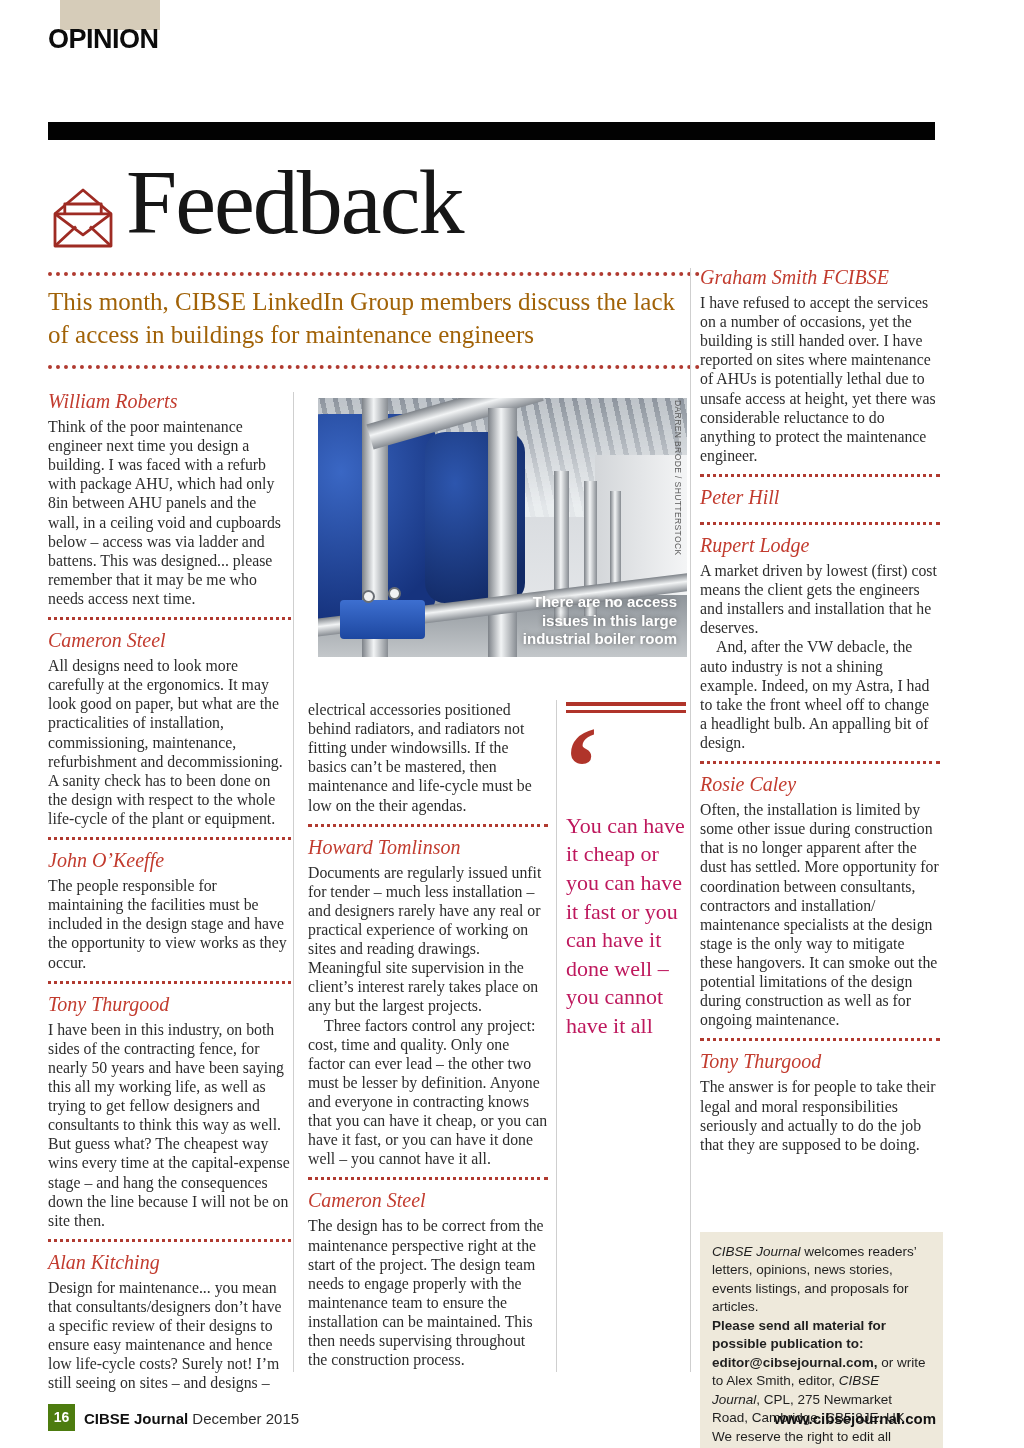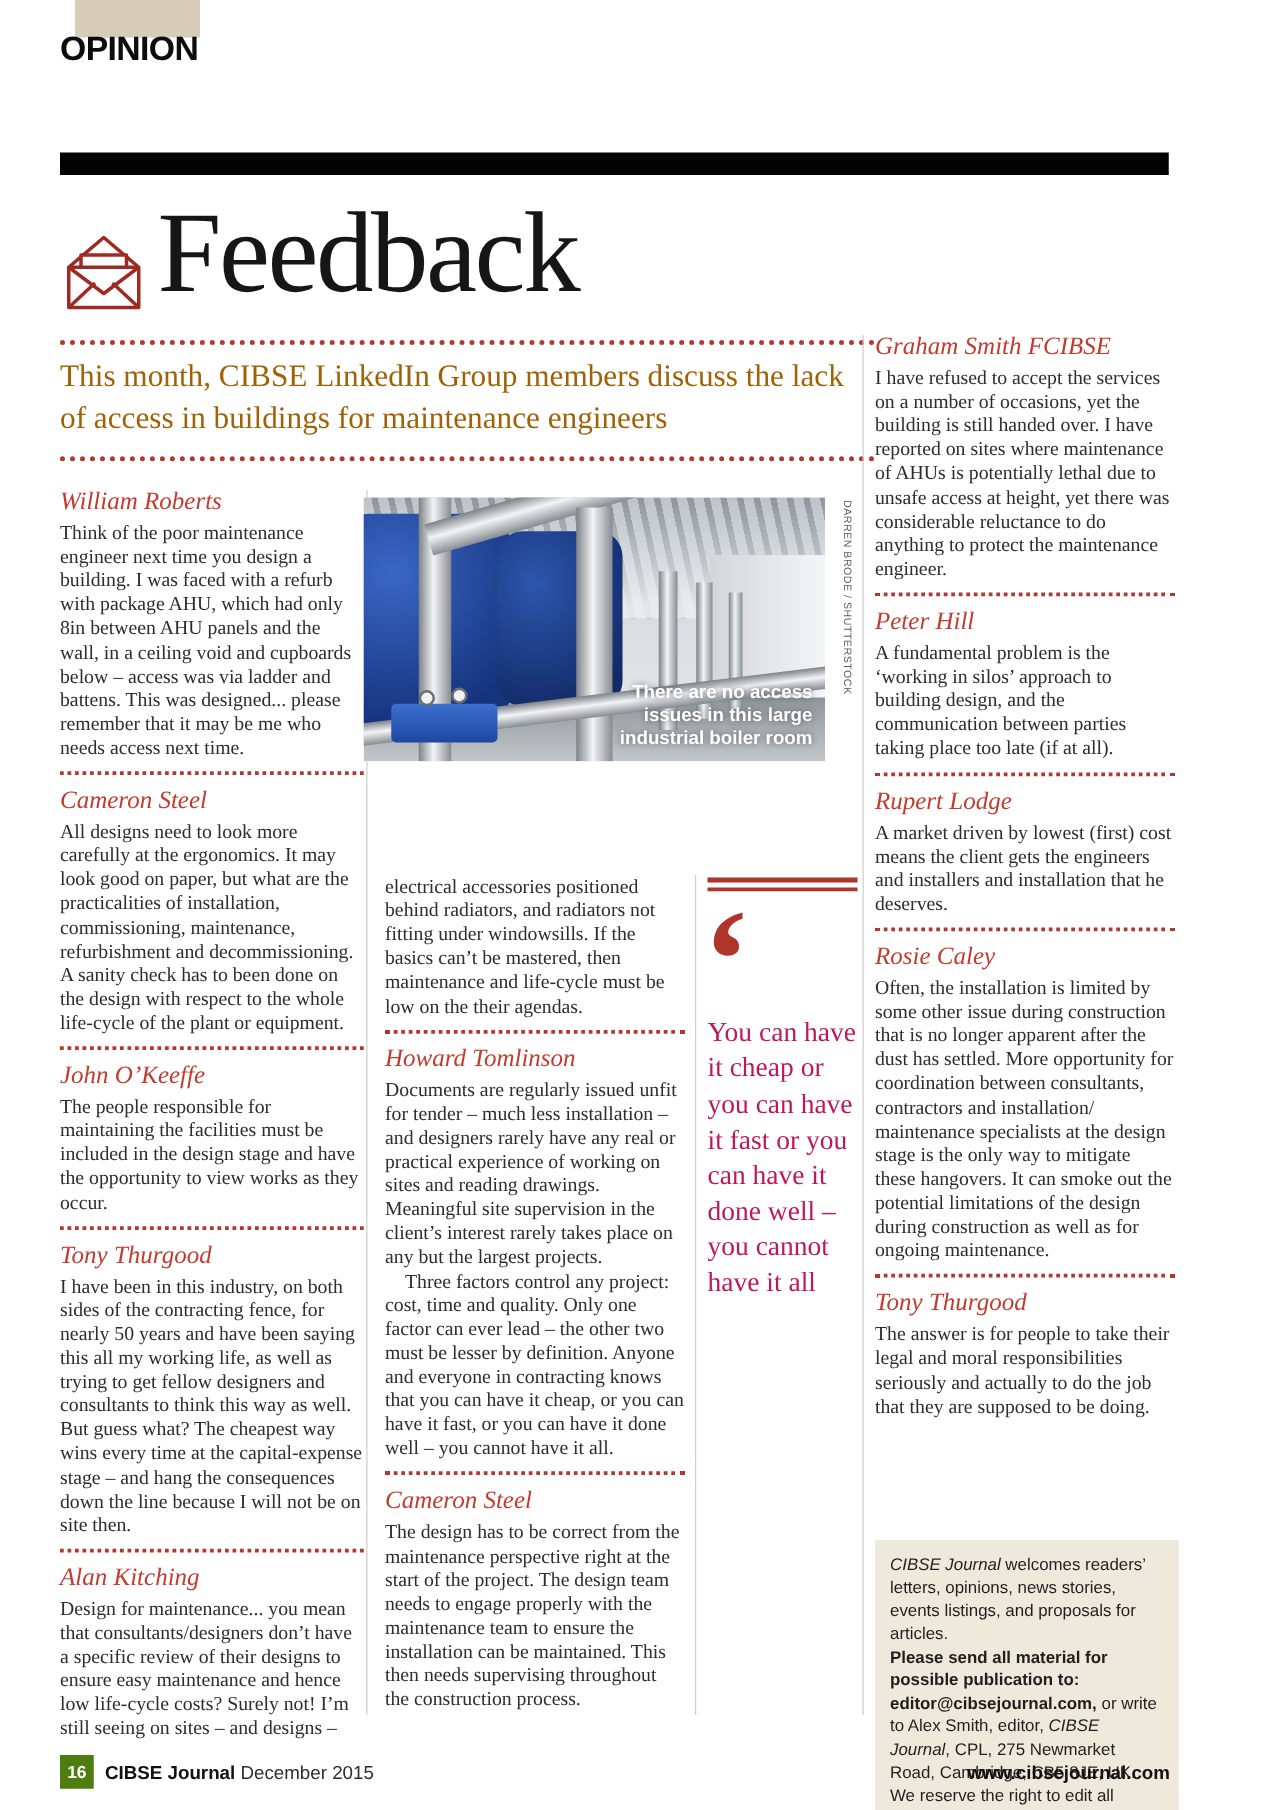--- a/index.html
+++ b/index.html
@@ -44,21 +44,21 @@
   .sec { border-bottom:3px dotted #b03a30; padding-bottom:9px; margin-bottom:9px; }
   .sec.no-sep { border-bottom:none; }
   .sec h3 {
     font-style:italic; font-weight:normal; font-size:20px; line-height:1.15;
     color:#c23b2e; margin:0 0 4px 0;
   }
   .sec p { font-size:15.8px; line-height:1.21; color:#2d2d2d; }
   .sec p.p2 { text-indent:16px; }
   
   .photo {
-    position:absolute; left:291px; top:398px; width:369px; height:211px;
+    position:absolute; left:318px; top:398px; width:369px; height:259px;
     background:linear-gradient(#cdd1d6,#e9ebed); overflow:hidden;
   }
   .ph-ceiling {
     position:absolute; left:0; top:0; right:0; height:46%;
     background:
       linear-gradient(rgba(120,128,138,0.35), rgba(235,238,240,0.9) 90%),
       repeating-linear-gradient(78deg, #99a0a9 0 5px, #e3e7ea 5px 13px);
   }
   .ph-wall { position:absolute; right:0; top:22%; width:25%; height:60%;
     background:linear-gradient(90deg,#d3d6d9,#f4f5f6); }
@@ -224,25 +224,25 @@
     <div class="pq-text">You can have it cheap or you can have it fast or you can have it done well – you cannot have it all</div>
   </div>
 
   <div class="col col-right">
     <div class="sec">
       <h3>Graham Smith FCIBSE</h3>
       <p>I have refused to accept the services on a number of occasions, yet the building is still handed over. I have reported on sites where maintenance of AHUs is potentially lethal due to unsafe access at height, yet there was considerable reluctance to do anything to protect the maintenance engineer.</p>
     </div>
     <div class="sec">
       <h3>Peter Hill</h3>
-      <p>A fundamental problem is the ‘working in silos’ approach to building design, and the communication between parties taking place too late (if at all).</p>
     </div>
     <div class="sec">
       <h3>Rupert Lodge</h3>
       <p>A market driven by lowest (first) cost means the client gets the engineers and installers and installation that he deserves.</p>
+      <p class="p2">And, after the VW debacle, the auto industry is not a shining example. Indeed, on my Astra, I had to take the front wheel off to change a headlight bulb. An appalling bit of design.</p>
     </div>
     <div class="sec">
       <h3>Rosie Caley</h3>
       <p>Often, the installation is limited by some other issue during construction that is no longer apparent after the dust has settled. More opportunity for coordination between consultants, contractors and installation/ maintenance specialists at the design stage is the only way to mitigate these hangovers. It can smoke out the potential limitations of the design during construction as well as for ongoing maintenance.</p>
     </div>
     <div class="sec no-sep">
       <h3>Tony Thurgood</h3>
       <p>The answer is for people to take their legal and moral responsibilities seriously and actually to do the job that they are supposed to be doing.</p>
     </div>
   </div>

